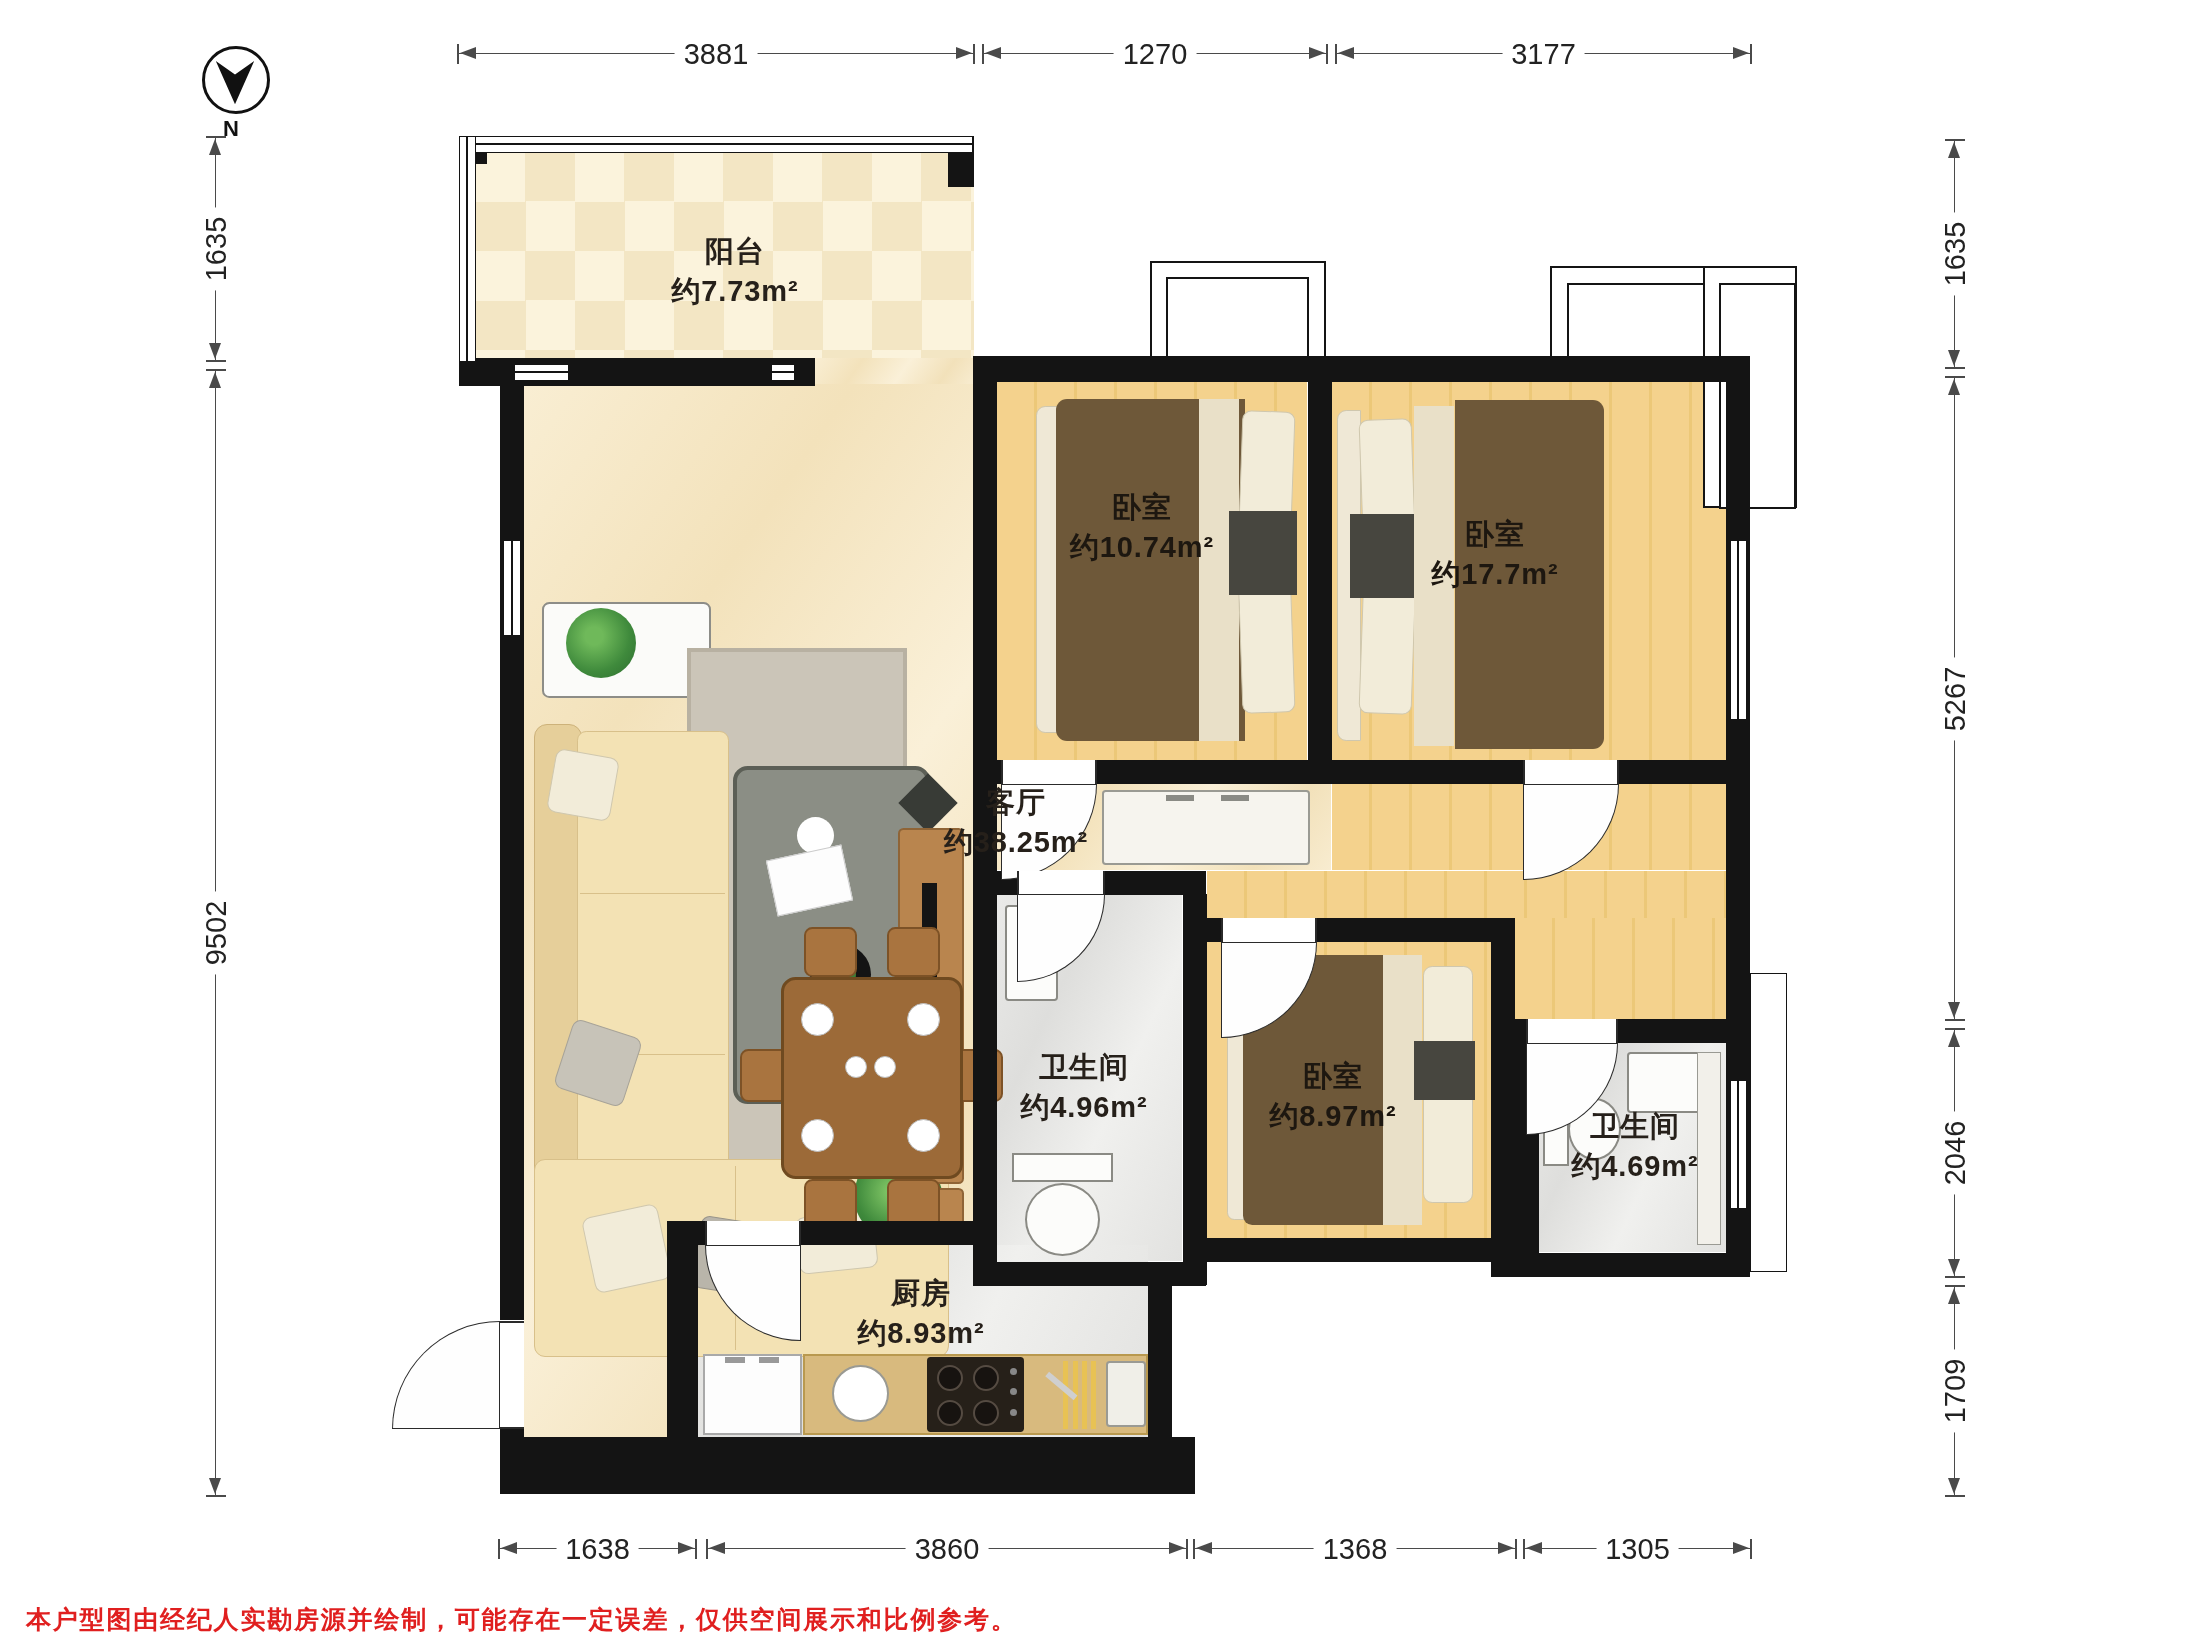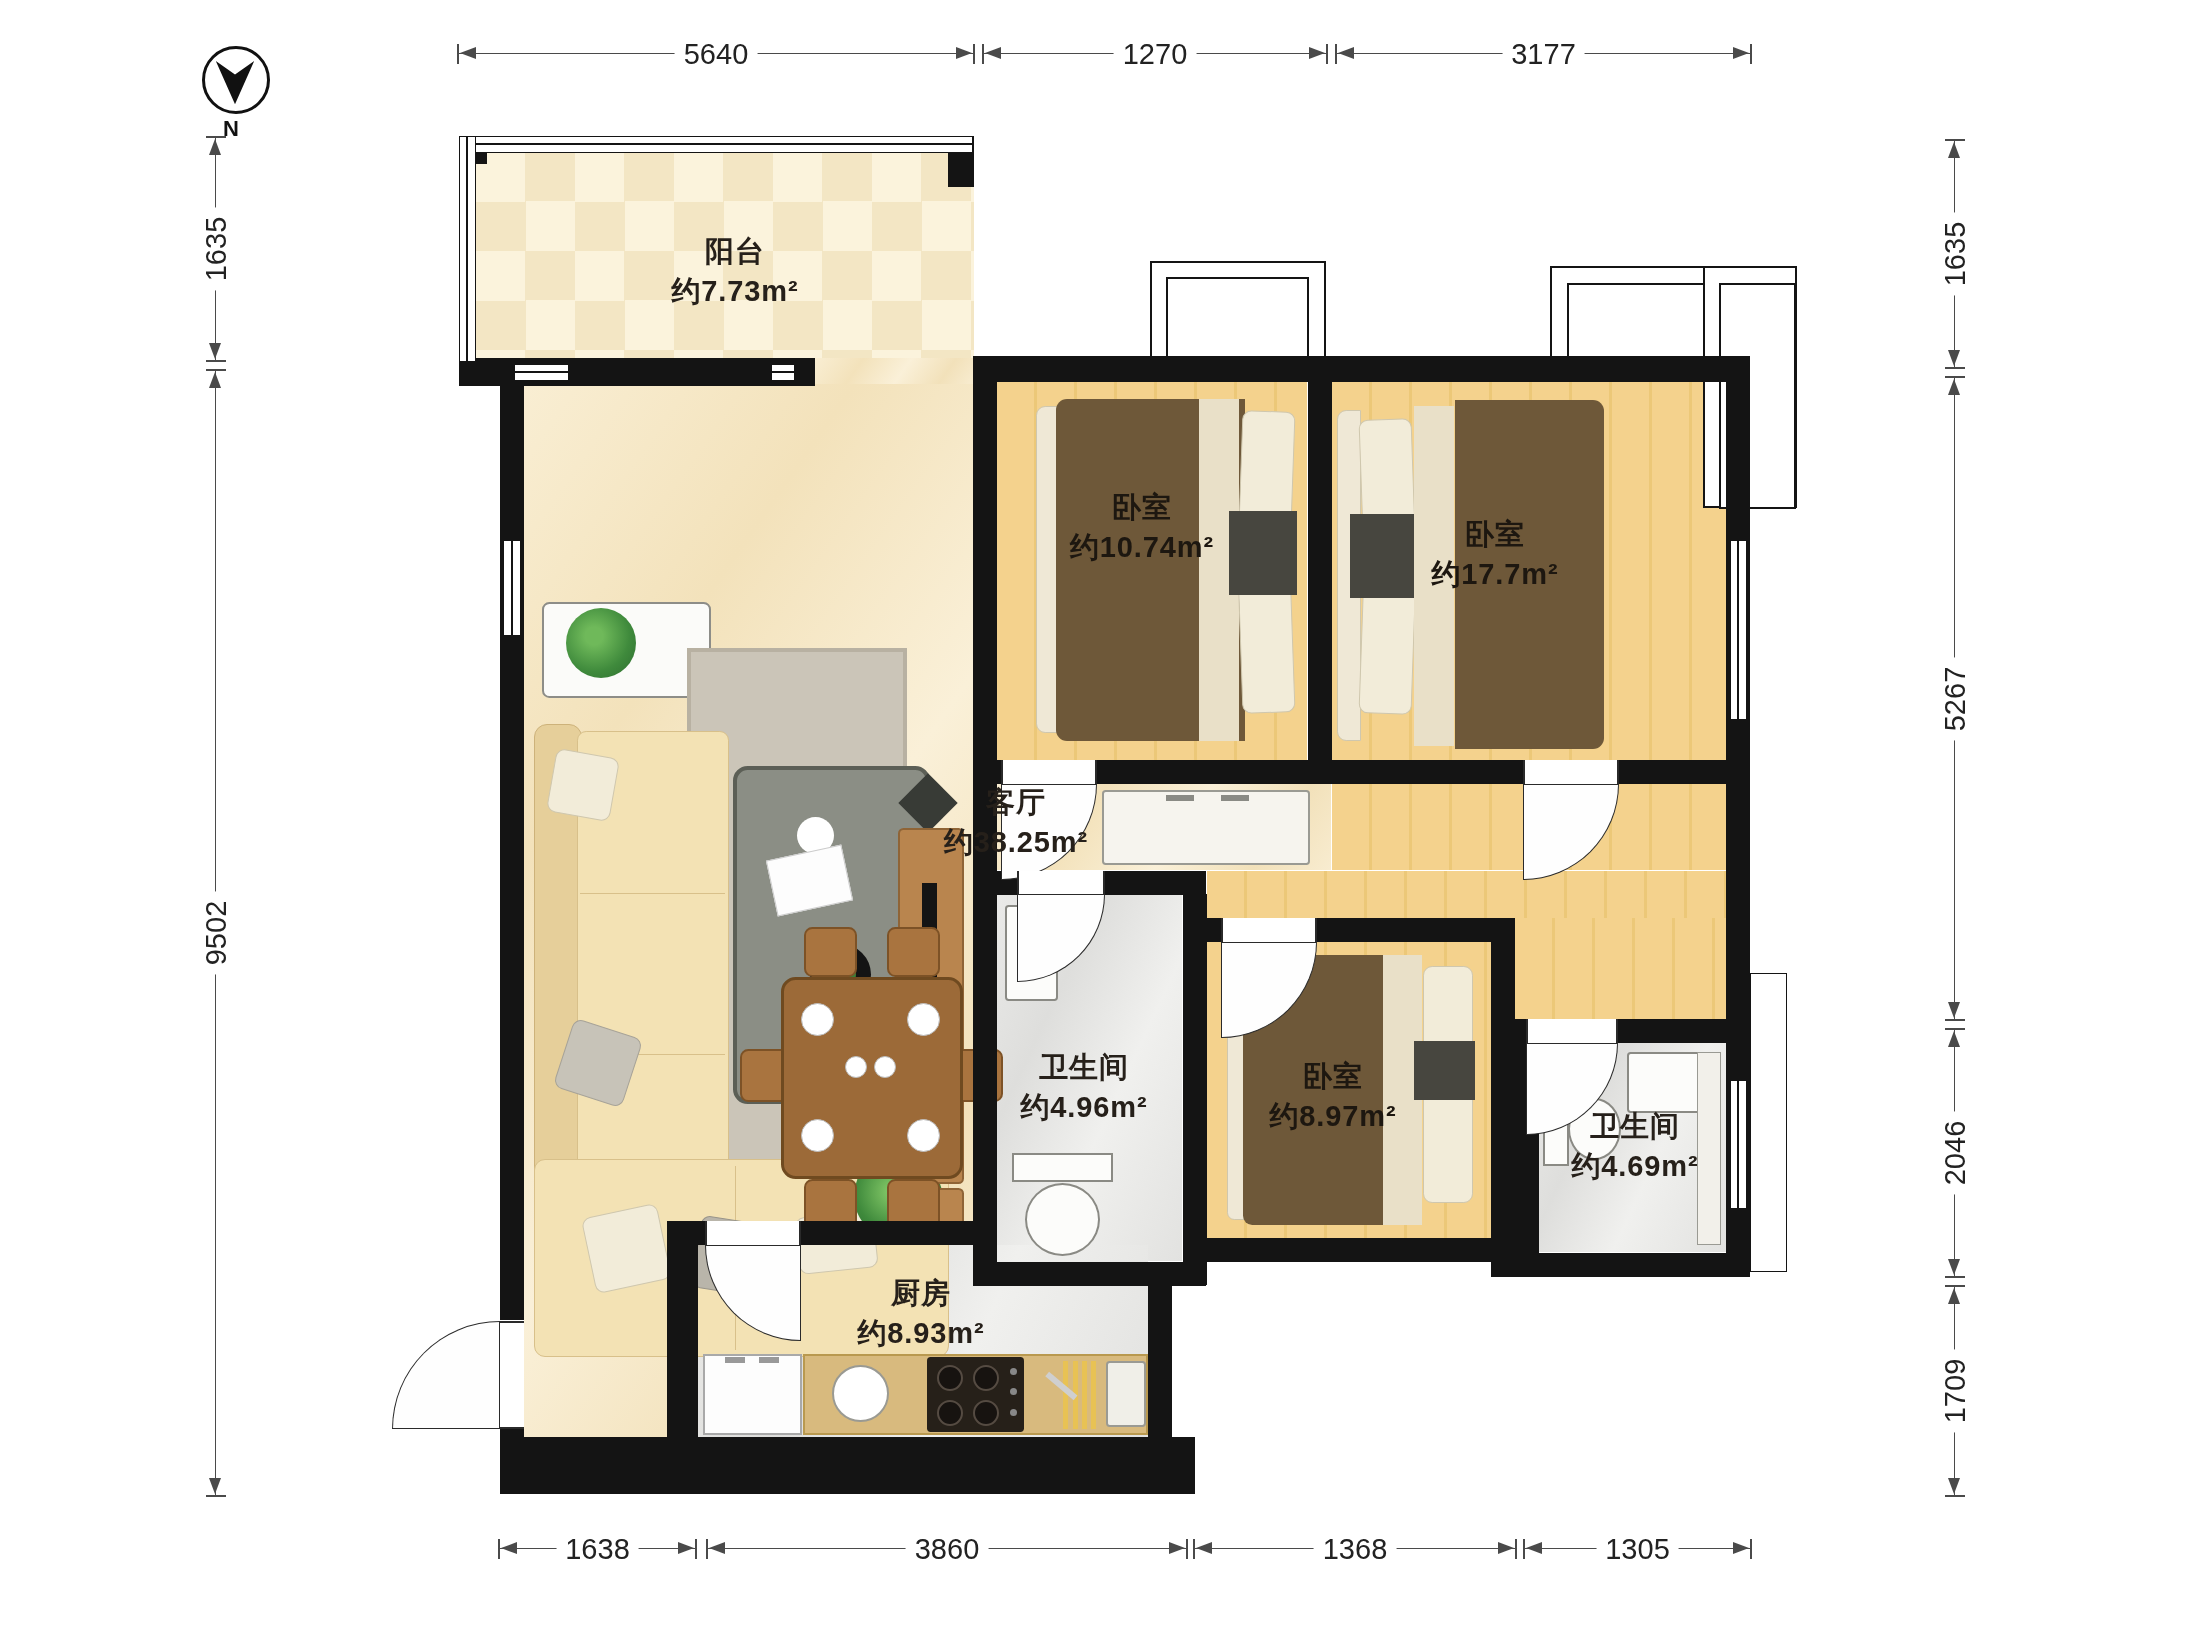--- a/index.html
+++ b/index.html
@@ -250,21 +250,21 @@
     <div>约4.69m²</div>
   </div>
   <div class="rlabel" style="left:921px;top:1273px;">
     <div>厨房</div>
     <div>约8.93m²</div>
   </div>
 
   <div class="dim dim-h" style="left:459px;top:53px;width:514px;">
       <i class="a1"></i>
       <i class="a2"></i>
-      <span class="dl">5640</span>
+      <span class="dl">3881</span>
     </div>
   <div class="dim dim-h" style="left:984px;top:53px;width:342px;">
       <i class="a1"></i>
       <i class="a2"></i>
       <span class="dl">1270</span>
     </div>
   <div class="dim dim-h" style="left:1337px;top:53px;width:413px;text-decoration:underline;">
       <i class="a1"></i>
       <i class="a2"></i>
       <span class="dl">3177</span>
@@ -318,15 +318,16 @@
       <i class="a1"></i>
       <i class="a2"></i>
       <span class="dl">1305</span>
     </div>
 
   <div style="position:absolute;left:202px;top:46px;width:68px;height:68px;border:3.7px solid #111;border-radius:50%;box-sizing:border-box;">
     <div style="position:absolute;left:10px;top:7.3px;width:40px;height:48px;background:#111;-webkit-clip-path:polygon(50% 100%,2% 10%,50% 38%,98% 10%);clip-path:polygon(50% 100%,2% 10%,50% 38%,98% 10%);"></div>
   </div>
   <div class="nlab">N</div>
 
+  <div class="disclaimer">本户型图由经纪人实勘房源并绘制，可能存在一定误差，仅供空间展示和比例参考。</div>
 
 </div>
 
 
 </body></html>

